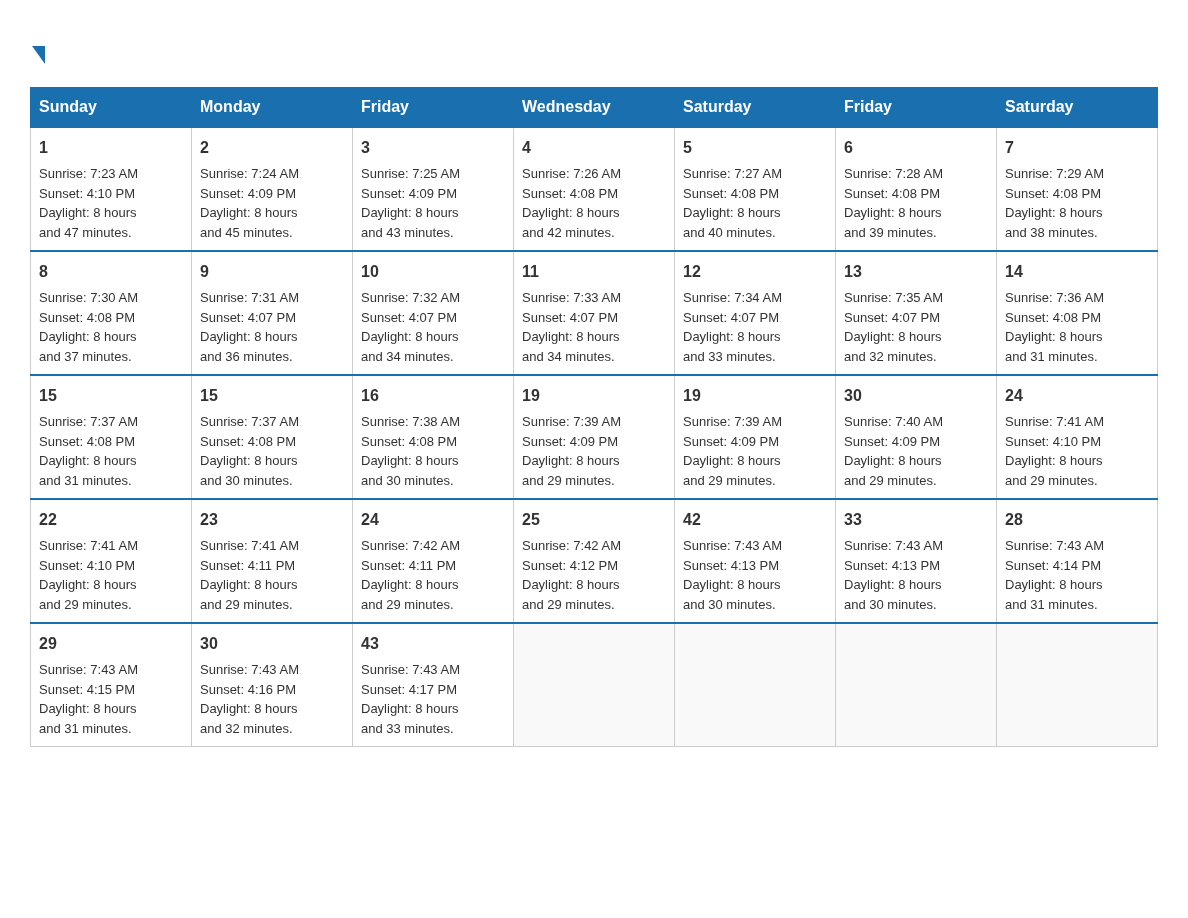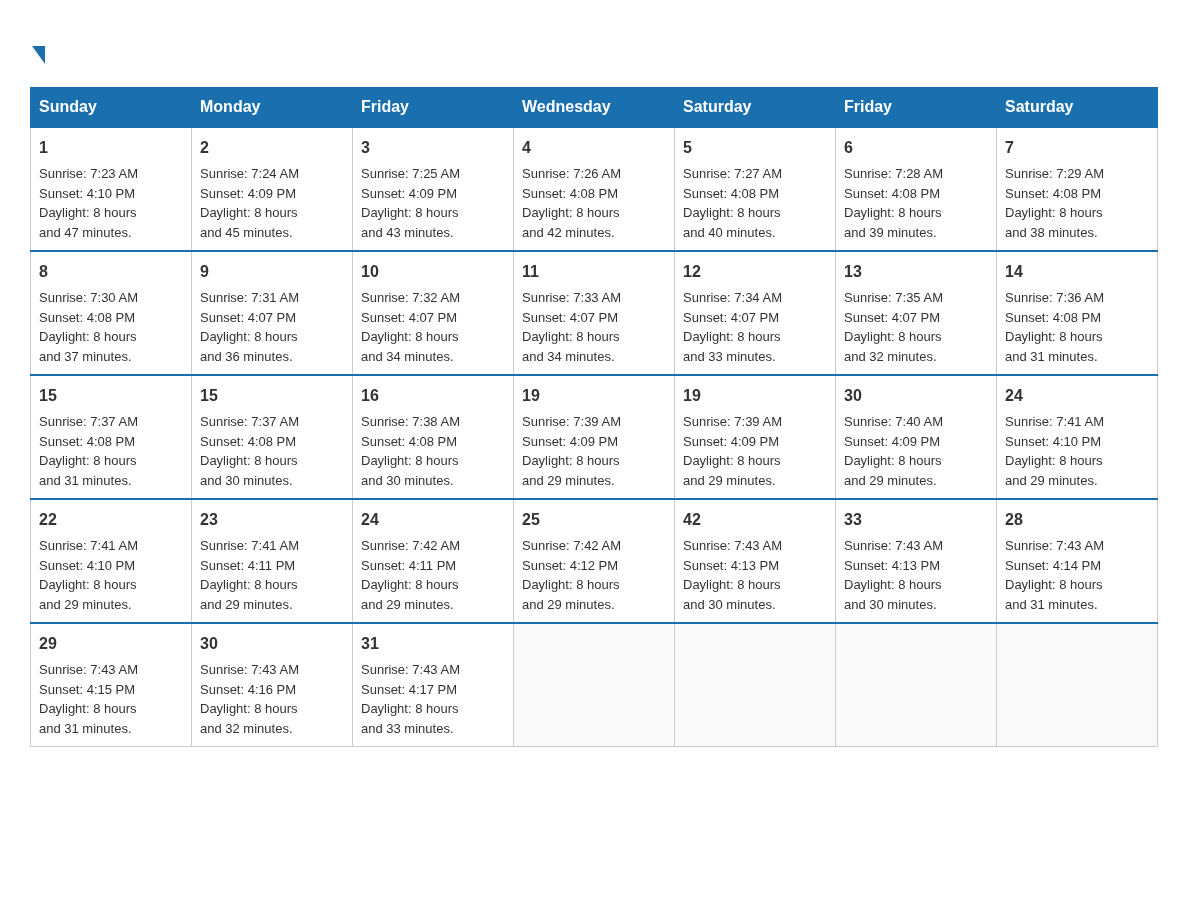--- a/index.html
+++ b/index.html
@@ -132,20 +132,20 @@
         <td><span class="day-number">23</span><span class="day-info">Sunrise: 7:41 AM<br>Sunset: 4:11 PM<br>Daylight: 8 hours<br>and 29 minutes.</span></td>
         <td><span class="day-number">24</span><span class="day-info">Sunrise: 7:42 AM<br>Sunset: 4:11 PM<br>Daylight: 8 hours<br>and 29 minutes.</span></td>
         <td><span class="day-number">25</span><span class="day-info">Sunrise: 7:42 AM<br>Sunset: 4:12 PM<br>Daylight: 8 hours<br>and 29 minutes.</span></td>
         <td><span class="day-number">42</span><span class="day-info">Sunrise: 7:43 AM<br>Sunset: 4:13 PM<br>Daylight: 8 hours<br>and 30 minutes.</span></td>
         <td><span class="day-number">33</span><span class="day-info">Sunrise: 7:43 AM<br>Sunset: 4:13 PM<br>Daylight: 8 hours<br>and 30 minutes.</span></td>
         <td><span class="day-number">28</span><span class="day-info">Sunrise: 7:43 AM<br>Sunset: 4:14 PM<br>Daylight: 8 hours<br>and 31 minutes.</span></td>
       </tr>
       <tr>
         <td><span class="day-number">29</span><span class="day-info">Sunrise: 7:43 AM<br>Sunset: 4:15 PM<br>Daylight: 8 hours<br>and 31 minutes.</span></td>
         <td><span class="day-number">30</span><span class="day-info">Sunrise: 7:43 AM<br>Sunset: 4:16 PM<br>Daylight: 8 hours<br>and 32 minutes.</span></td>
-        <td><span class="day-number">31</span><span class="day-info">Sunrise: 7:43 AM<br>Sunset: 4:17 PM<br>Daylight: 8 hours<br>and 33 minutes.</span></td>
+        <td><span class="day-number">43</span><span class="day-info">Sunrise: 7:43 AM<br>Sunset: 4:17 PM<br>Daylight: 8 hours<br>and 33 minutes.</span></td>
         <td class="empty"></td>
         <td class="empty"></td>
         <td class="empty"></td>
         <td class="empty"></td>
       </tr>
     </tbody>
 </table>
 
 </body></html>

